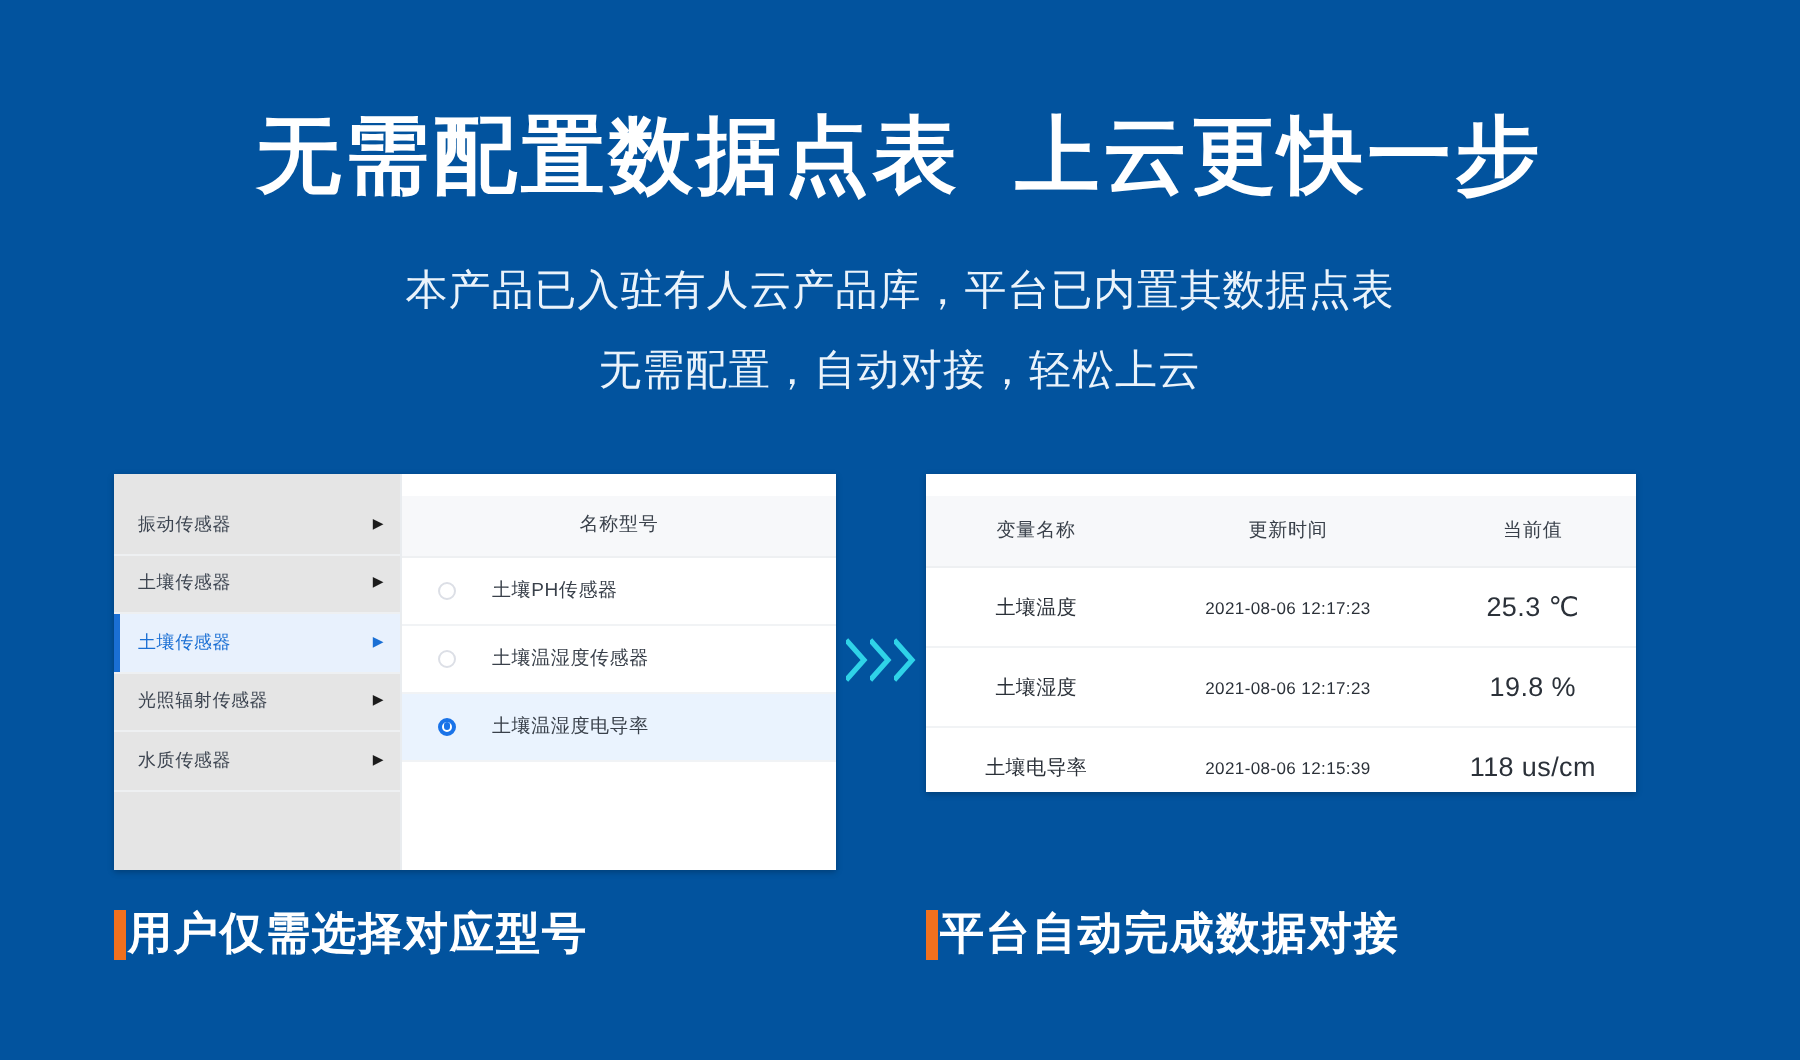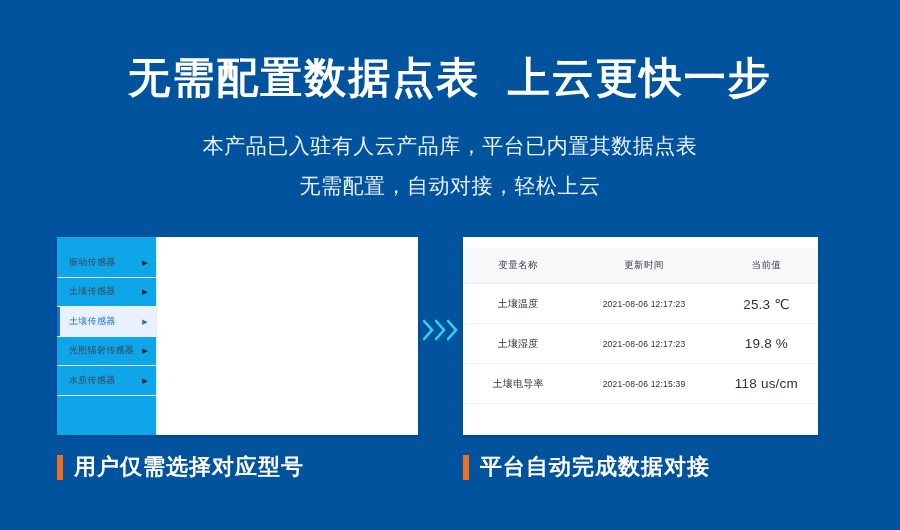--- a/index.html
+++ b/index.html
@@ -55,25 +55,25 @@
     left: 57px;
     top: 0;
     width: 361px;
     height: 198px;
     background: #ffffff;
     display: flex;
     box-shadow: 0 1px 3px rgba(0,0,0,0.25);
     overflow: hidden;
   }
   .sidebar {
-    width: 100px;
+    width: 144px;
     border-right: 1px solid #e9ecef;
     box-sizing: border-box;
     padding-top: 0px;
-    background: #0ea5e9;
+    background: #e5e5e5;
   }
   .side-item {
     position: relative;
     height: 29.5px;
     display: flex;
     align-items: center;
     justify-content: space-between;
     padding: 0 8px 0 12px;
     box-sizing: border-box;
     border-bottom: 1px solid #eef0f2;
@@ -167,21 +167,21 @@
     width: 11px;
     height: 22px;
   }
 
   
   .card-right {
     position: absolute;
     left: 463px;
     top: 0;
     width: 355px;
-    height: 198px;
+    height: 159px;
     background: #ffffff;
     box-shadow: 0 1px 3px rgba(0,0,0,0.25);
     overflow: hidden;
   }
   .tbl {
     width: 100%;
     border-collapse: collapse;
     margin-top: 11px;
     table-layout: fixed;
   }
@@ -213,21 +213,21 @@
     position: absolute;
     top: 452px;
     left: 0;
     width: 900px;
     height: 40px;
   }
   .caption {
     position: absolute;
     display: flex;
     align-items: center;
-    gap: 11px;
+    gap: 1px;
   }
   .caption.left  { left: 57px; }
   .caption.right { left: 463px; }
   .cap-bar {
     width: 6px;
     height: 25px;
     background: #f0701e;
     flex: 0 0 auto;
   }
   .cap-text {
@@ -266,20 +266,36 @@
       <div class="side-item">
         <span>光照辐射传感器</span>
         <span class="side-arrow">▶</span>
       </div>
       <div class="side-item">
         <span>水质传感器</span>
         <span class="side-arrow">▶</span>
       </div>
     </div>
 
+    <div class="list-pane">
+      <div class="list-head">名称型号</div>
+
+      <div class="list-row">
+        <span class="radio"></span>
+        <span>土壤PH传感器</span>
+      </div>
+      <div class="list-row">
+        <span class="radio"></span>
+        <span>土壤温湿度传感器</span>
+      </div>
+      <div class="list-row selected">
+        <span class="radio on"></span>
+        <span>土壤温湿度电导率</span>
+      </div>
+    </div>
   </div>
 
   <div class="chevrons">
     <svg class="chev" viewBox="0 0 11 22">
       <polyline points="1,2 9,11 1,20" fill="none" stroke="#2fd3e8" stroke-width="2.6" stroke-linecap="square"></polyline>
     </svg>
     <svg class="chev" viewBox="0 0 11 22">
       <polyline points="1,2 9,11 1,20" fill="none" stroke="#2fd3e8" stroke-width="2.6" stroke-linecap="square"></polyline>
     </svg>
     <svg class="chev" viewBox="0 0 11 22">

